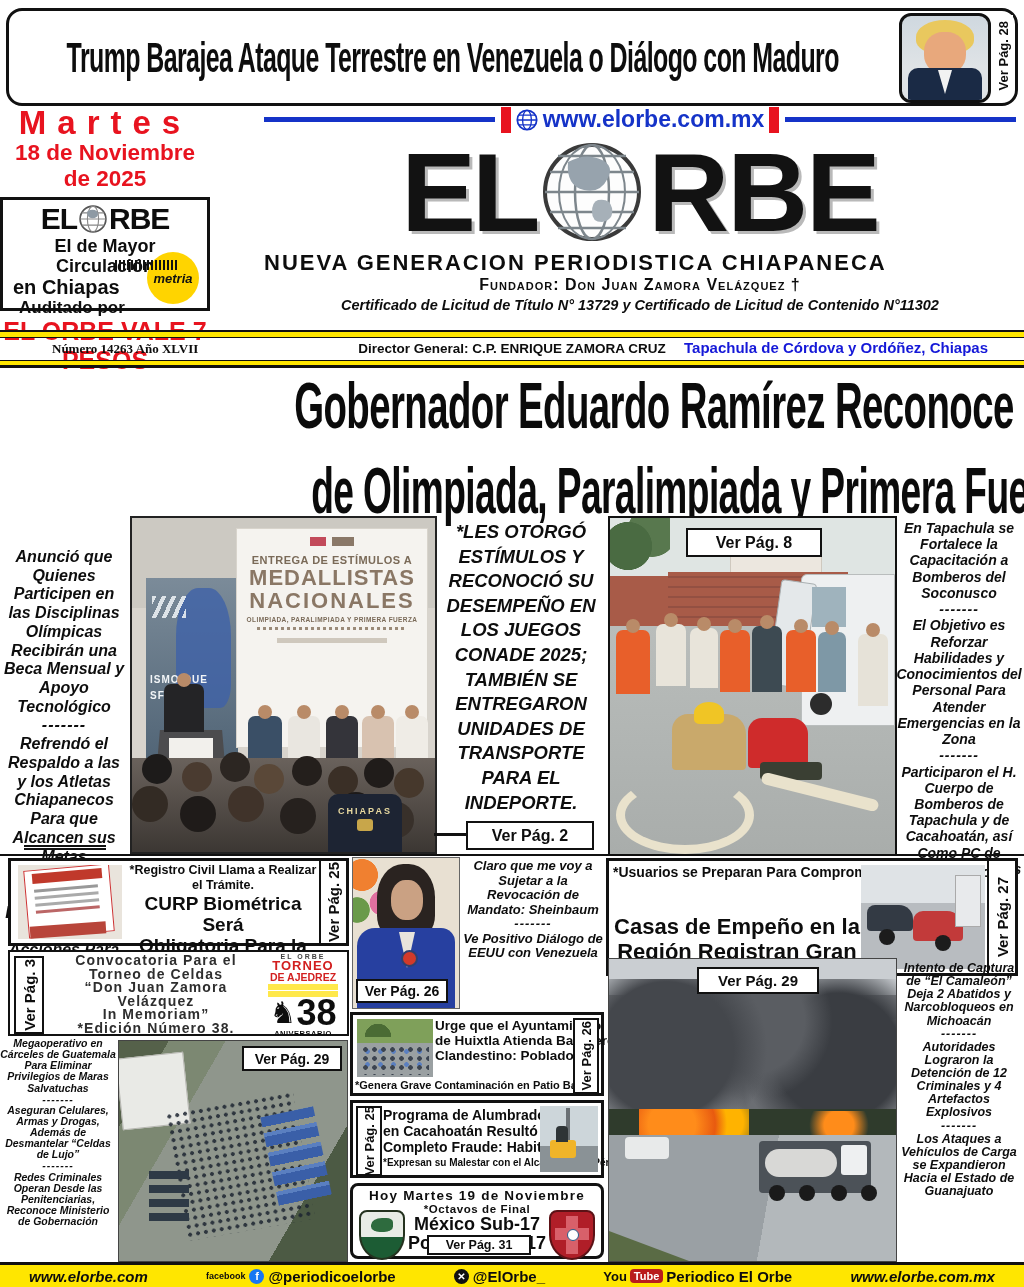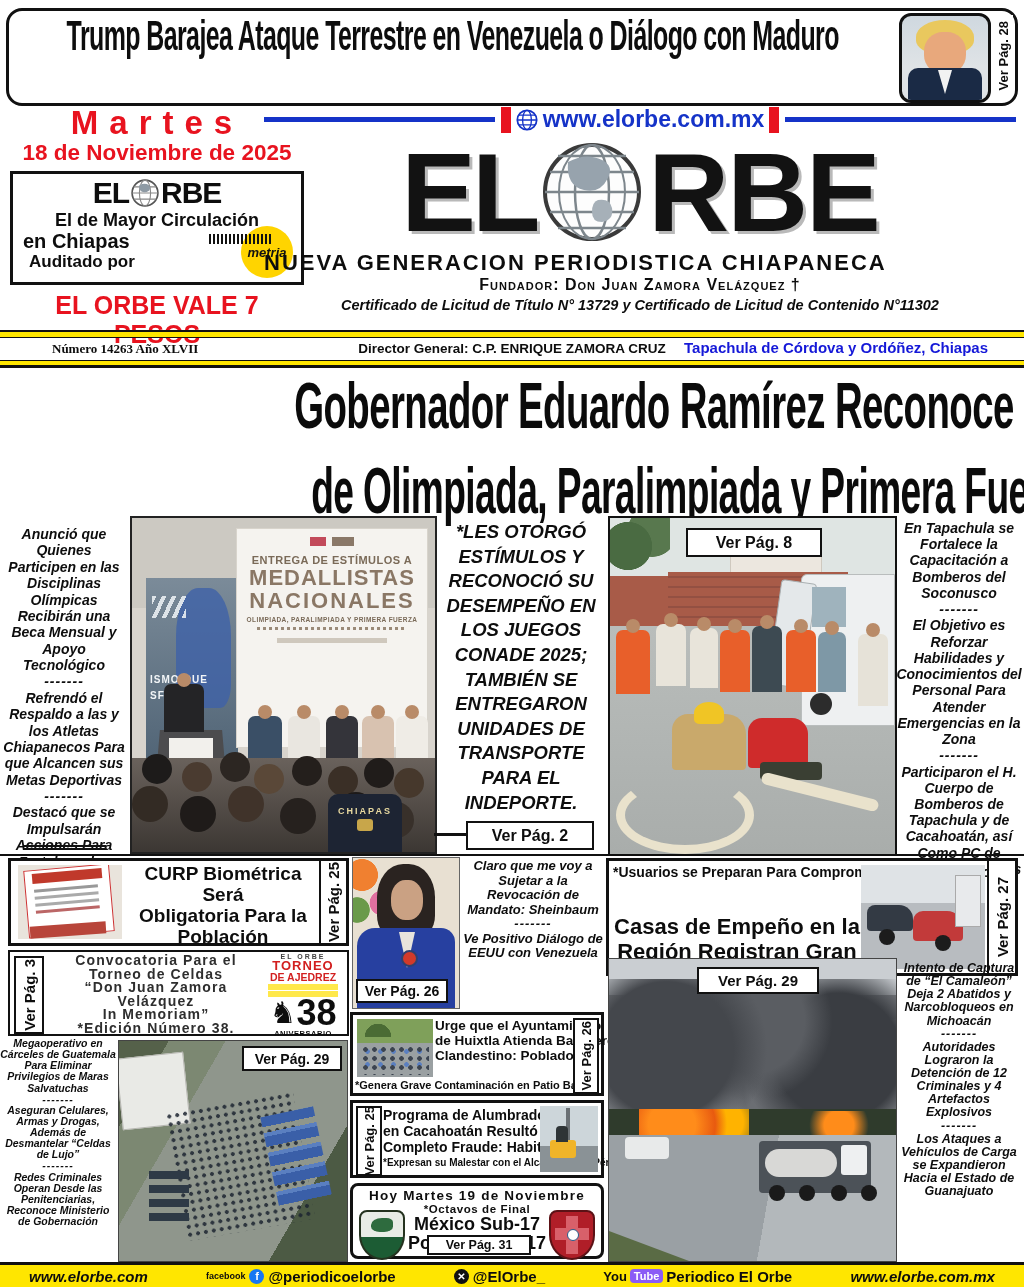--- a/index.html
+++ b/index.html
@@ -21,35 +21,35 @@
                  width:14px;height:14px;border-radius:50%;background:#b98b68;}
   .headline-main{position:absolute;width:100%;text-align:center;font-weight:900;color:#0b0b0b;}
   .boxed{position:absolute;background:#fff;border:3px solid #111;box-sizing:border-box;}
 </style>
 </head>
 <body>
 
 <div class="page">
 
   <div class="abs" style="left:6px;top:8px;width:1006px;height:92px;border:3px solid #111;border-radius:16px;background:#fff;">
-    <div class="abs" style="left:0;right:118px;top:0;height:100%;display:flex;align-items:flex-start;justify-content:center;overflow:hidden;">
+    <div class="abs" style="left:0;right:118px;top:0;height:100%;display:flex;align-items:center;justify-content:center;overflow:hidden;">
       <span class="cx" style="font-size:43px;font-weight:900;letter-spacing:-1px;transform:scaleX(0.58);">Trump Barajea Ataque Terrestre en Venezuela o Diálogo con Maduro</span>
     </div>
     <div class="photo" style="right:24px;top:2px;width:86px;height:84px;border:3px solid #111;border-radius:12px;background:linear-gradient(180deg,#cfd8df 0%,#dfe3e6 60%);">
       <div class="abs" style="left:14px;top:4px;width:58px;height:34px;background:#e9c85e;border-radius:50% 50% 40% 40%;"></div>
       <div class="abs" style="left:22px;top:16px;width:42px;height:42px;background:#e8a87c;border-radius:45%;"></div>
       <div class="abs" style="left:6px;top:52px;width:74px;height:34px;background:#1a2a45;border-radius:10px 10px 0 0;"></div>
       <div class="abs" style="left:36px;top:54px;width:14px;height:24px;background:#f2f2f2;clip-path:polygon(0 0,100% 0,50% 100%);"></div>
     </div>
     <div class="abs vstrip" style="right:2px;top:4px;width:20px;height:82px;">
       <span class="vlabel" style="font-size:13px;">Ver Pág. 28</span>
     </div>
   </div>
 
-  <div class="abs" style="left:10px;top:106px;width:294px;">
+  <div class="abs" style="left:0;top:106px;width:210px;">
     <div class="red" style="font-size:33px;font-weight:900;letter-spacing:11px;text-align:center;line-height:34px;">Martes</div>
     <div class="red" style="font-size:22.5px;font-weight:800;text-align:center;line-height:26px;">18 de Noviembre de 2025</div>
     <div style="position:relative;margin-top:5px;border:3px solid #111;height:108px;background:#fff;">
       <div style="display:flex;align-items:center;justify-content:center;gap:2px;margin-top:2px;">
         <span style="font-size:30px;font-weight:900;letter-spacing:-1px;">EL</span>
         <svg width="28" height="28" viewBox="0 0 100 100">
           <circle cx="50" cy="50" r="46" fill="#fff" stroke="#555" stroke-width="6"></circle>
           <ellipse cx="50" cy="50" rx="20" ry="46" fill="none" stroke="#888" stroke-width="4"></ellipse>
           <path d="M4,50 h92 M10,28 h80 M10,72 h80" stroke="#888" stroke-width="4" fill="none"></path>
           <path d="M30,22 q20,-10 34,0 q8,10 0,20 q-14,10 -28,2 q-10,-12 -6,-22z" fill="#8e9aa4"></path>
@@ -106,21 +106,21 @@
       <span class="abs" style="right:36px;top:1px;font-size:15px;font-weight:800;color:#1518d8;">Tapachula de Córdova y Ordóñez, Chiapas</span>
     </div>
     <div class="abs" style="left:0;bottom:0;width:100%;height:8px;background:#ffe600;border-top:1px solid #111;border-bottom:3px solid #111;box-sizing:border-box;"></div>
   </div>
 
   <div class="headline-main" style="top:372px;">
     <div style="line-height:68px;"><span class="cx" style="font-size:64px;letter-spacing:-1px;transform:scaleX(0.60);">Gobernador Eduardo Ramírez Reconoce a Atletas</span></div>
     <div style="line-height:68px;"><span class="cx" style="font-size:64px;letter-spacing:-1px;transform:scaleX(0.58);">de Olimpiada, Paralimpiada y Primera Fuerza 2025</span></div>
   </div>
 
-  <div class="notes" style="left:2px;top:526px;width:124px;font-size:14px;line-height:1.17;">
+  <div class="notes" style="left:2px;top:548px;width:124px;font-size:16px;line-height:1.17;">
     <div class="note-p">Anunció que Quienes Participen en las Disciplinas Olímpicas Recibirán una Beca Mensual y Apoyo Tecnológico</div>
     <div class="note-sep">-------</div>
     <div class="note-p">Refrendó el Respaldo a las y los Atletas Chiapanecos Para que Alcancen sus Metas Deportivas</div>
     <div class="note-sep">-------</div>
     <div class="note-p">Destacó que se Impulsarán Acciones Para Fortalecer las Actividades Artísticas y Culturales</div>
   </div>
   <div class="abs" style="left:24px;top:845px;width:82px;height:5px;border-top:2px solid #111;border-bottom:2px solid #111;box-sizing:border-box;"></div>
 
   <div class="photo" style="left:130px;top:516px;width:303px;height:334px;border:2px solid #222;background:#d8d4cd;">
     <div class="abs" style="left:0;top:0;width:100%;height:90px;background:#ccc9c2;"></div>
@@ -218,20 +218,21 @@
   <div class="abs" style="left:0;top:854px;width:1024px;height:2px;background:#111;"></div>
 
   <div class="boxed" style="left:8px;top:858px;width:341px;height:88px;">
     <div class="photo" style="left:7px;top:4px;width:104px;height:74px;background:#e9e4dc;">
       <div style="position:absolute;left:8px;top:2px;width:84px;height:66px;background:#fff;border:1px solid #c33;transform:rotate(-5deg);"></div>
       <div style="position:absolute;left:14px;top:6px;width:70px;height:10px;background:#c0392b;transform:rotate(-5deg);"></div>
       <div style="position:absolute;left:16px;top:22px;width:64px;height:3px;background:#999;transform:rotate(-5deg);box-shadow:0 7px 0 #aaa,0 14px 0 #aaa,0 21px 0 #b66;"></div>
       <div style="position:absolute;left:12px;bottom:3px;width:76px;height:12px;background:#b8453a;transform:rotate(-4deg);"></div>
     </div>
     <div class="abs" style="left:114px;top:2px;width:196px;text-align:center;">
+      <div style="font-size:12.5px;font-weight:800;line-height:15px;">*Registro Civil Llama a Realizar el Trámite.</div>
       <div style="font-weight:800;font-size:19px;line-height:21px;">
         <div>CURP Biométrica Será</div>
         <div>Obligatoria Para la Población</div>
         <div>en General el Próximo Año</div>
       </div>
     </div>
     <div class="abs vstrip" style="right:0;top:0;width:25px;height:82px;border-left:2px solid #111;">
       <span class="vlabel" style="font-size:15px;">Ver Pág. 25</span>
     </div>
   </div>
@@ -407,19 +408,19 @@
       <span style="font-size:9px;font-weight:800;">facebook</span>
       <span style="width:15px;height:15px;border-radius:50%;background:#1877f2;color:#fff;font-weight:900;font-size:11px;display:inline-flex;align-items:center;justify-content:center;">f</span>
       <span style="font-size:15px;font-weight:800;">@periodicoelorbe</span>
     </span>
     <span style="display:flex;align-items:center;gap:4px;">
       <span style="width:15px;height:15px;border-radius:50%;background:#111;color:#fff;font-weight:900;font-size:10px;display:inline-flex;align-items:center;justify-content:center;">✕</span>
       <span style="font-size:15px;font-weight:800;">@ElOrbe_</span>
     </span>
     <span style="display:flex;align-items:center;gap:3px;">
       <span style="font-size:13px;font-weight:900;">You</span>
-      <span style="background:#8b5cf6;color:#fff;font-size:11px;font-weight:900;padding:1px 4px;border-radius:4px;">Tube</span>
+      <span style="background:#b91c1c;color:#fff;font-size:11px;font-weight:900;padding:1px 4px;border-radius:4px;">Tube</span>
       <span style="font-size:15px;font-weight:800;">Periodico El Orbe</span>
     </span>
     <span style="font-size:15px;font-weight:800;font-style:italic;">www.elorbe.com.mx</span>
   </div>
 
 </div>
 
 </body></html>

